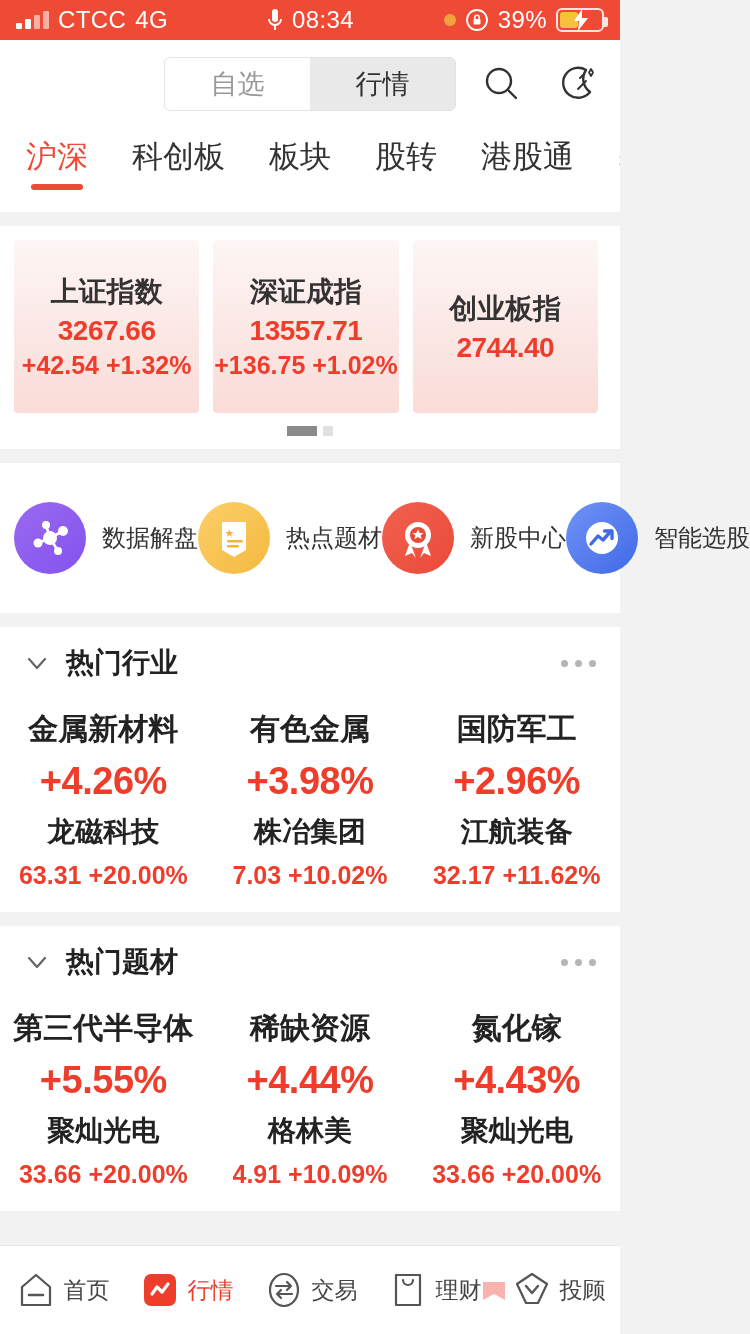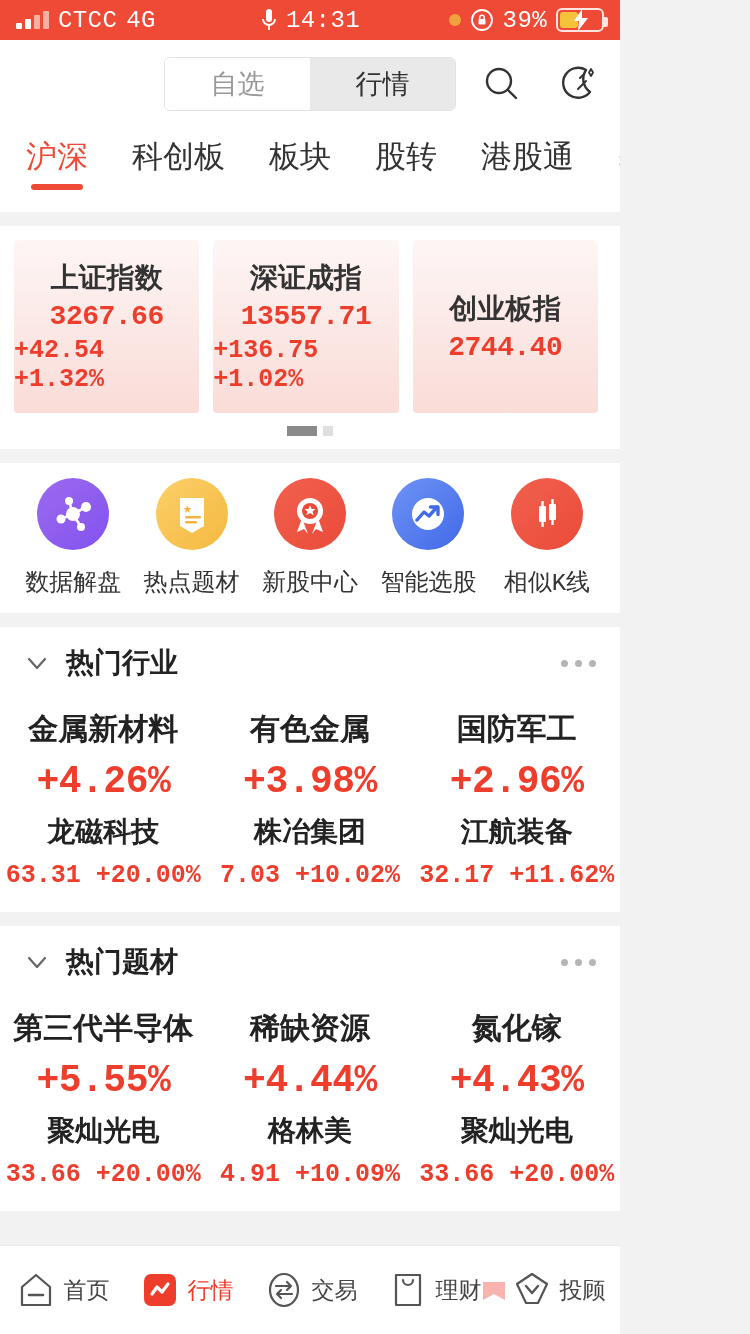--- a/index.html
+++ b/index.html
@@ -3,21 +3,21 @@
 <meta charset="utf-8">
 <style>
   * { margin:0; padding:0; box-sizing:border-box; }
   html,body { width:750px; height:1334px; }
   body {
     font-family:"Liberation Sans","DejaVu Sans",sans-serif;
     background:#f2f2f2;
     -webkit-font-smoothing:antialiased;
     overflow:hidden;
   }
-  .phone { width:620px; height:1334px; position:relative; background:#7f1d1d; display:flex; flex-direction:column;font-family:Liberation Mono, monospace; }
+  .phone { width:620px; height:1334px; position:relative; background:#7f1d1d; display:flex; flex-direction:column; }
 
   
   .statusbar {
     height:40px; background:#ee4a36; color:#fff; flex:0 0 40px;
     display:flex; align-items:center; position:relative; padding:0 16px;
   }
   .sb-left { display:flex; align-items:center; gap:9px; }
   .sig { display:flex; align-items:flex-end; gap:3px; height:18px; }
   .sig i { width:6px; background:#fff; border-radius:1px; display:block; }
   .sig i:nth-child(1){ height:6px; }
@@ -60,21 +60,21 @@
   }
   .idx-name { font-size:28px; color:#333; font-weight:bold; }
   .idx-val { font-size:28px; color:#ef3d2c; font-weight:bold; letter-spacing:-.5px; }
   .idx-chg { font-size:25px; color:#ef3d2c; font-weight:bold; }
   .dots { height:36px; display:flex; align-items:center; justify-content:center; gap:6px; background:#fff; }
   .dots .d { width:10px; height:10px; background:#e0e0e0; }
   .dots .d.on { width:30px; background:#8a8a8a; }
 
   
   .quick { background:#fff; flex:0 0 150px; display:flex; align-items:center; padding:0 14px; }
-  .qa { flex:1; display:flex; flex-direction:column; align-items:center; gap:16px;text-align:center; }
+  .qa { flex:1; display:flex; flex-direction:row; align-items:center; gap:16px;text-align:center; }
   .qa-ico { width:72px; height:72px; border-radius:50%; display:flex; align-items:center; justify-content:center; }
   .qa-ico.purple { background:linear-gradient(135deg,#9b6af0,#8352ee); }
   .qa-ico.yellow { background:linear-gradient(135deg,#fbd06a,#f5b83f); }
   .qa-ico.red    { background:linear-gradient(135deg,#f2614f,#ea4a38); }
   .qa-ico.blue   { background:linear-gradient(135deg,#6f93f5,#4169e8); }
   .qa-ico.red2   { background:linear-gradient(135deg,#f2614f,#ea4a38); }
   .qa-label { font-size:24px; color:#333; white-space:nowrap; }
 
   
   .section { background:#fff; }
@@ -114,21 +114,21 @@
         </span>
       <span class="sb-text">CTCC</span>
       <span class="sb-text">4G</span>
     </div>
     <div class="sb-center">
       <svg width="18" height="26" viewBox="0 0 18 26">
         <rect x="6" y="2" width="6" height="13" rx="3" fill="#fff"></rect>
         <path d="M3 12 a6 6 0 0 0 12 0" stroke="#fff" stroke-width="1.8" fill="none"></path>
         <line x1="9" y1="18" x2="9" y2="23" stroke="#fff" stroke-width="1.8"></line>
       </svg>
-      <span class="sb-text">14:31</span>
+      <span class="sb-text">08:34</span>
     </div>
     <div class="sb-right">
       <span class="orange-dot"></span>
       <svg class="lock-rot" viewBox="0 0 24 24">
         <circle cx="12" cy="12" r="10" fill="none" stroke="#fff" stroke-width="1.8"></circle>
         <rect x="8.5" y="11" width="7" height="5.5" rx="1" fill="#fff"></rect>
         <path d="M9.8 11 v-1.6 a2.2 2.2 0 0 1 4.4 0 V11" fill="none" stroke="#fff" stroke-width="1.5"></path>
       </svg>
       <span class="sb-text">39%</span>
       <span class="battery">

